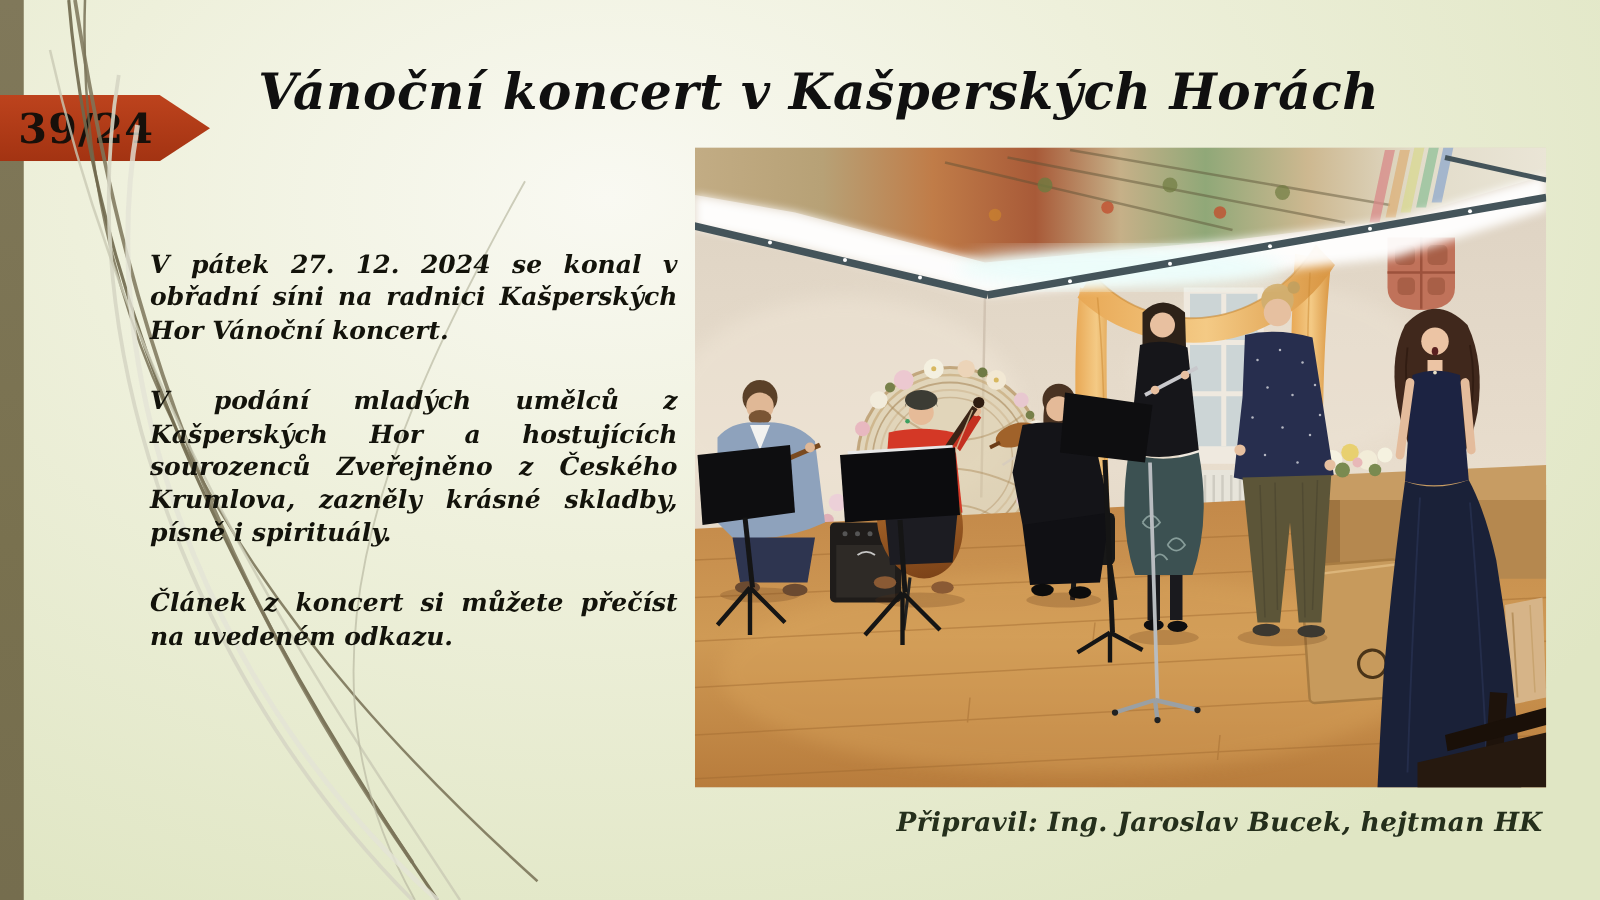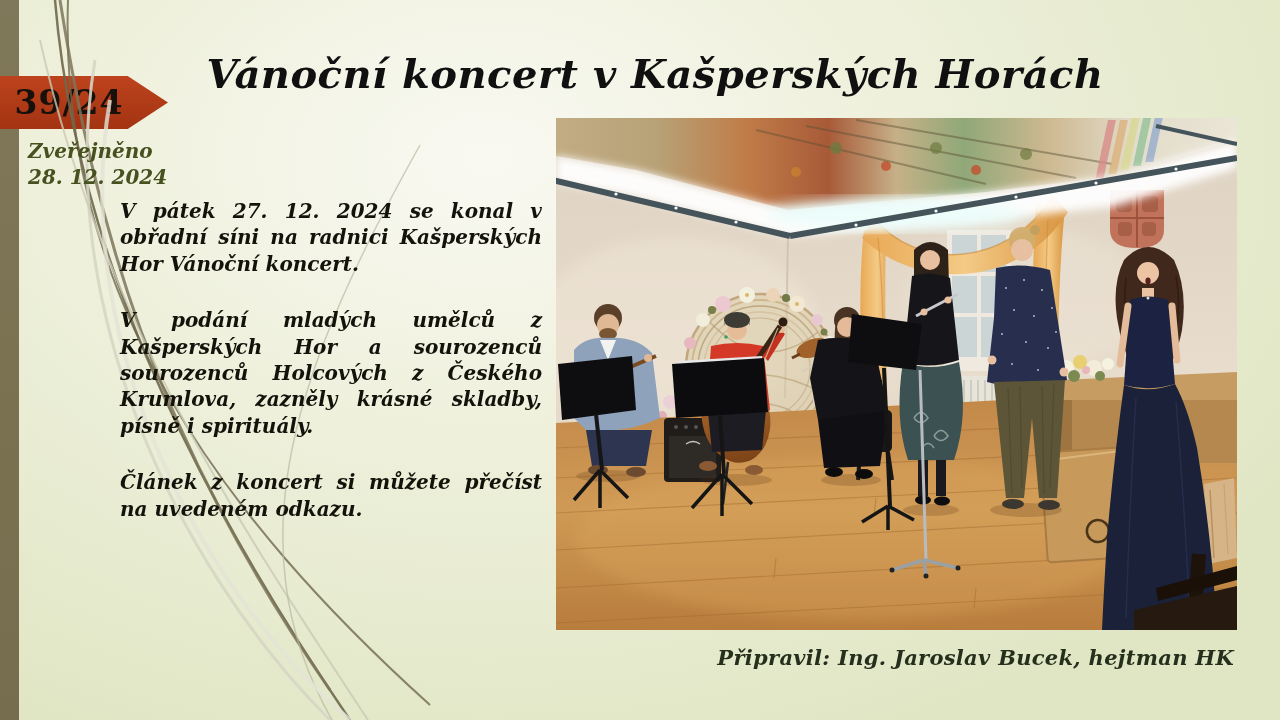--- a/index.html
+++ b/index.html
@@ -45,30 +45,26 @@
   <svg class="curves" width="500" height="720" viewBox="0 0 500 720" fill="none">
     <path d="M55,0 C75,240 180,470 350,720" stroke="#6f684c" stroke-width="2.5" opacity=".9"></path>
     <path d="M68,0 C58,300 225,520 430,705" stroke="#6f684c" stroke-width="2" opacity=".8"></path>
     <path d="M60,0 C95,220 150,430 330,690" stroke="#7c755a" stroke-width="3" opacity=".85"></path>
     <path d="M95,60 C55,300 170,560 330,720" stroke="#d6d6c4" stroke-width="3" opacity=".9"></path>
     <path d="M40,40 C105,330 250,540 368,720" stroke="#c9c9b4" stroke-width="2" opacity=".8"></path>
     <path d="M420,145 C300,360 230,540 332,720" stroke="#b9b9a2" stroke-width="1.5" opacity=".7"></path>
     <path d="M110,100 C70,330 190,580 350,720" stroke="#e3e3d6" stroke-width="4" opacity=".8"></path>
   </svg>
 
-  <div class="published">
-    <div>Zveřejněno</div>
-    <div>28. 12. 2024</div>
-  </div>
 
   <h1 class="title">Vánoční koncert v Kašperských Horách</h1>
 
   <div class="body-text">
     <p>V pátek 27. 12. 2024 se konal v obřadní síni na radnici Kašperských Hor Vánoční koncert.</p>
-    <p>V podání mladých umělců z Kašperských Hor a sourozenců sourozenců Holcových z Českého Krumlova, zazněly krásné skladby, písně i spirituály.</p>
+    <p>V podání mladých umělců z Kašperských Hor a hostujících sourozenců Zveřejněno z Českého Krumlova, zazněly krásné skladby, písně i spirituály.</p>
     <p>Článek z koncert si můžete přečíst na uvedeném odkazu.</p>
   </div>
 
   <figure class="photo" role="img" aria-label="Šest mladých hudebníků vystupuje v obřadní síni radnice Kašperských Hor – kytara, violoncello, housle, příčná flétna a dva zpěváci">
     <svg width="681" height="512" viewBox="0 0 681 512">
       <defs>
         <linearGradient id="wallG" x1="0" y1="0" x2="0" y2="1">
           <stop offset="0" stop-color="#ddd2c2"></stop>
             <stop offset=".5" stop-color="#e8ddcd"></stop>
             <stop offset="1" stop-color="#d9cdba"></stop>

